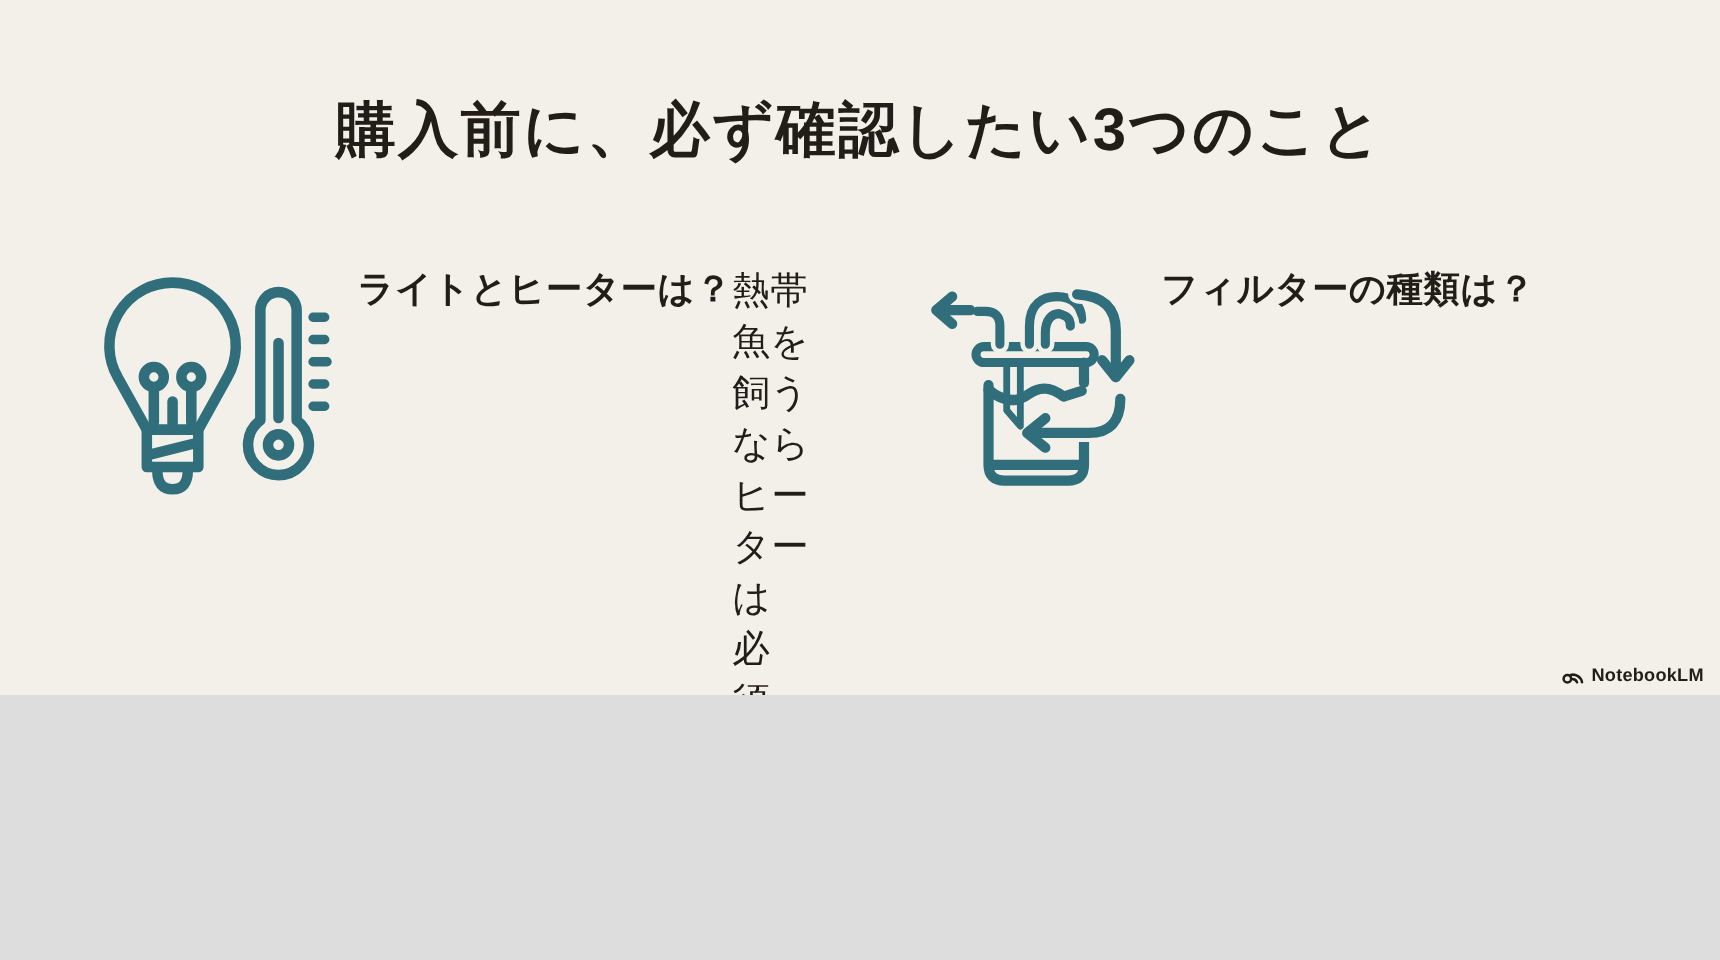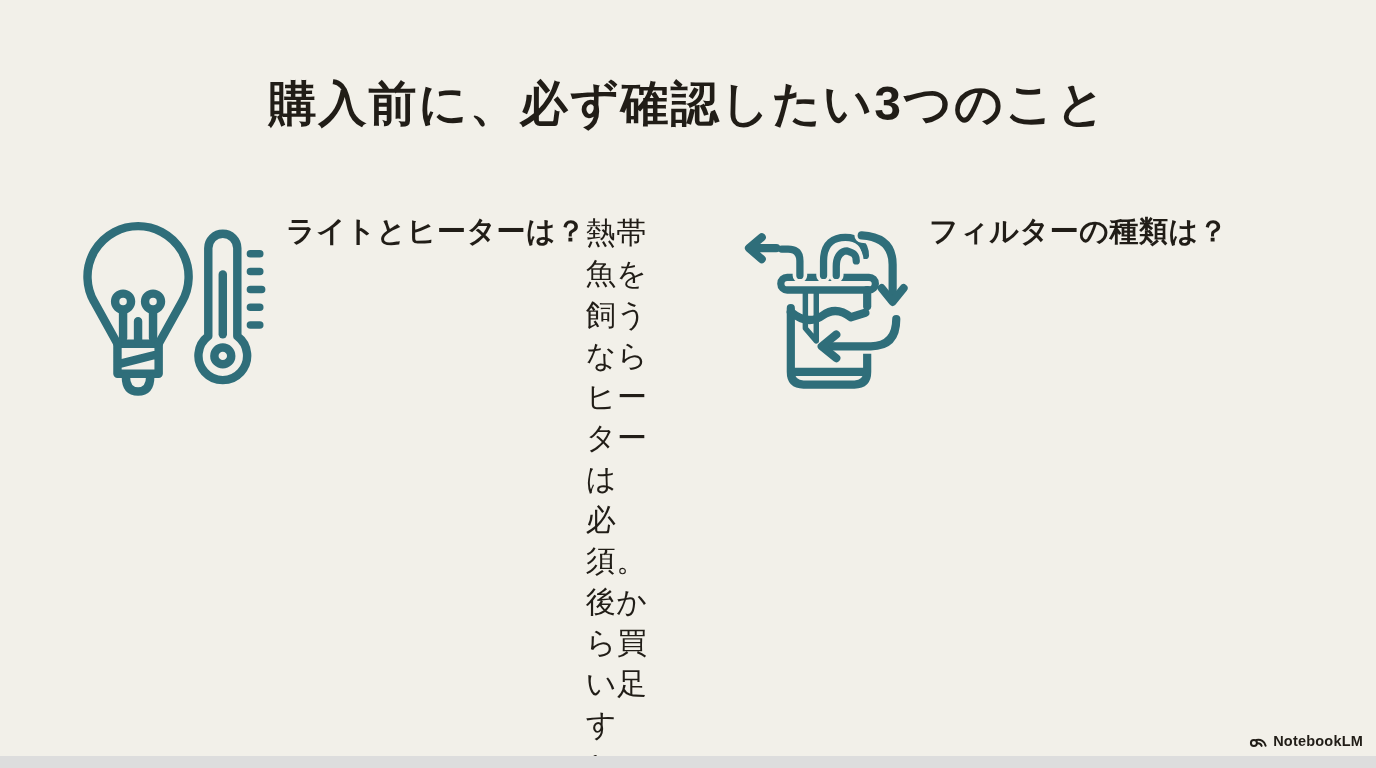--- a/index.html
+++ b/index.html
@@ -9,21 +9,21 @@
   }
   * { box-sizing: border-box; }
   html, body { margin: 0; padding: 0; }
   body {
     font-family: "Liberation Sans", "DejaVu Sans", sans-serif;
     background: #ddd;
   }
   .page {
     position: relative;
     width: 1376px;
-    height: 756px;
+    height: 556px;
     background: var(--bg);
     color: var(--ink);
     overflow: hidden;
   }
   .title {
     position: absolute;
     top: 72px;
     left: 0;
     width: 100%;
     margin: 0;

